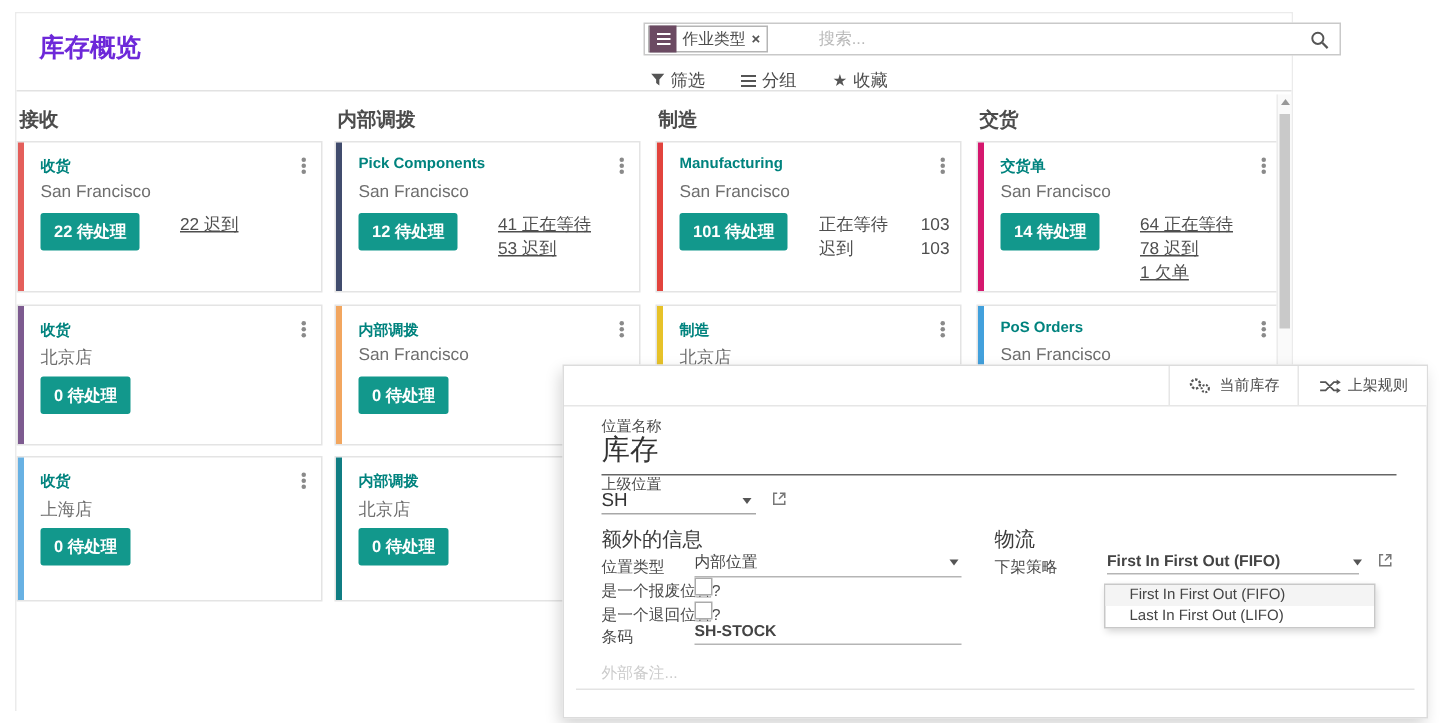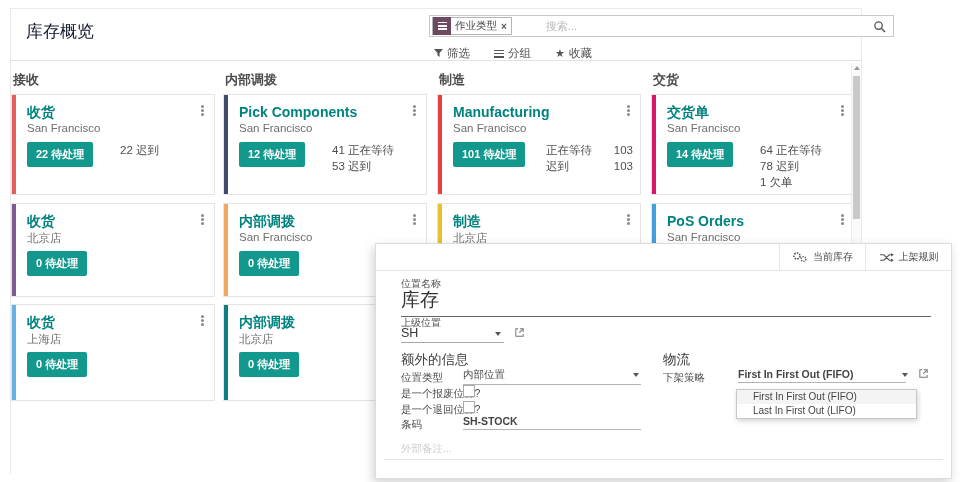--- a/index.html
+++ b/index.html
@@ -1,47 +1,47 @@
 <!DOCTYPE html>
 <html><head>
 <meta charset="utf-8">
 <style>
   * { margin:0; padding:0; box-sizing:border-box; }
   html,body { width:962px; height:482px; background:#fff; font-family:"Liberation Sans","DejaVu Sans",sans-serif; overflow:hidden; }
   .app { position:absolute; left:10px; top:8px; width:852px; height:466px; border:1px solid #ebebeb; border-bottom:none; background:#fff; }
 
   
   .header { position:absolute; left:0; top:0; width:100%; height:52px; border-bottom:1px solid #e2e2e2; background:#fff; }
-  .page-title { position:absolute; left:15px; top:11px; font-size:17px; color:#0f172a; }
+  .page-title { position:absolute; left:15px; top:11px; font-size:17px; color:#6d28d9;font-weight:bold; }
   .search-box { position:absolute; left:418px; top:6px; width:465px; height:22px; border:1px solid #c9c9c9; display:flex; align-items:center; background:#fff; }
   .facet { display:flex; align-items:center; height:18px; margin-left:2px; border:1px solid #b5b5b5; background:#fff; cursor:pointer; }
   .facet-icon { width:18px; height:18px; background:#6b4a62; display:flex; align-items:center; justify-content:center; }
   .facet-bars { width:9px; height:8px; background:repeating-linear-gradient(to bottom,#fff 0 1.4px,transparent 1.4px 3.2px); }
   .facet-label { font-size:10.5px; color:#4c4c4c; padding:0 4px; white-space:nowrap; }
   .facet-x { font-size:10px; color:#555; padding:0 4px 0 0; font-weight:bold; }
   .search-input { flex:1; border:none; outline:none; font-size:11px; color:#444; padding-left:6px; background:transparent;margin-left:28px; }
   .search-input::placeholder { color:#b9b9b9; }
   .mag { margin-right:7px; flex:0 0 auto; }
   .filter-bar { position:absolute; left:423px; top:37px; display:flex; gap:24px; }
   .filter-item { display:flex; align-items:center; gap:4px; font-size:11.5px; color:#4c4c4c; cursor:pointer; }
   .bars-dark { width:10px; height:8px; background:repeating-linear-gradient(to bottom,#555 0 1.3px,transparent 1.3px 3.2px); display:inline-block; }
   .star { font-size:11px; color:#555; }
 
   
   .col-title { position:absolute; top:62px; font-size:13px; font-weight:700; color:#4c4c4c; }
   .card { position:absolute; width:204px; background:#fff; border:1px solid #e4e4e4; }
   .stripe { position:absolute; left:0; top:0; bottom:0; width:4px; }
-  .card-title { position:absolute; left:15px; top:9px; font-size:14px; font-weight:700; color:#00837e; cursor:pointer; white-space:nowrap; }
+  .card-title { position:absolute; left:15px; top:9px; font-size:10px; font-weight:700; color:#00837e; cursor:pointer; white-space:nowrap; }
   .card-sub { position:absolute; left:15px; top:27px; font-size:11.5px; color:#6e6e6e; white-space:nowrap; }
   .todo-btn { position:absolute; left:15px; top:47px; background:#12988c; color:#fff; font-size:11px; font-weight:700; border:none; padding:5px 9px; border-radius:2px; cursor:pointer; white-space:nowrap; }
   .kebab { position:absolute; right:10px; top:10px; width:3px; height:3px; border-radius:50%; background:#8a8a8a; box-shadow:0 4px 0 #8a8a8a,0 8px 0 #8a8a8a; cursor:pointer; }
   .card-stats { position:absolute; left:108px; top:47px; font-size:11.5px; color:#4e4e4e; line-height:16px; }
   .card-stats-split { position:absolute; left:108px; right:7px; top:47px; font-size:11.5px; color:#4e4e4e; line-height:16px; }
   .stat-row { display:flex; justify-content:space-between; }
-  .stat-line { cursor:pointer; white-space:nowrap; }
+  .stat-line { cursor:pointer; white-space:nowrap;text-decoration:underline; }
 
   
   .scrollbar { position:absolute; right:0; top:54px; bottom:0; width:10px; background:#fafafa; border-left:1px solid #ececec; }
   .scroll-up { position:absolute; top:3px; left:2px; width:0; height:0; border-left:3px solid transparent; border-right:3px solid transparent; border-bottom:4px solid #999; }
   .scroll-thumb { position:absolute; left:1px; width:7px; top:13px; height:143px; background:#c9c9c9; }
 
   
   .dialog { position:absolute; left:375px; top:243px; width:577px; height:236px; background:#fff; border:1px solid #dcdcdc; box-shadow:-2px 4px 10px rgba(0,0,0,0.18); z-index:20; }
   .statusbar { position:absolute; top:0; left:0; right:0; height:27px; border-bottom:1px solid #e6e6e6; display:flex; justify-content:flex-end; background:#fff; }
   .smart-btn { width:86px; border-left:1px solid #e6e6e6; display:flex; align-items:center; justify-content:center; gap:5px; font-size:10px; color:#4c4c4c; background:#fff; border-top:none;border-right:none;border-bottom:none; cursor:pointer; }

